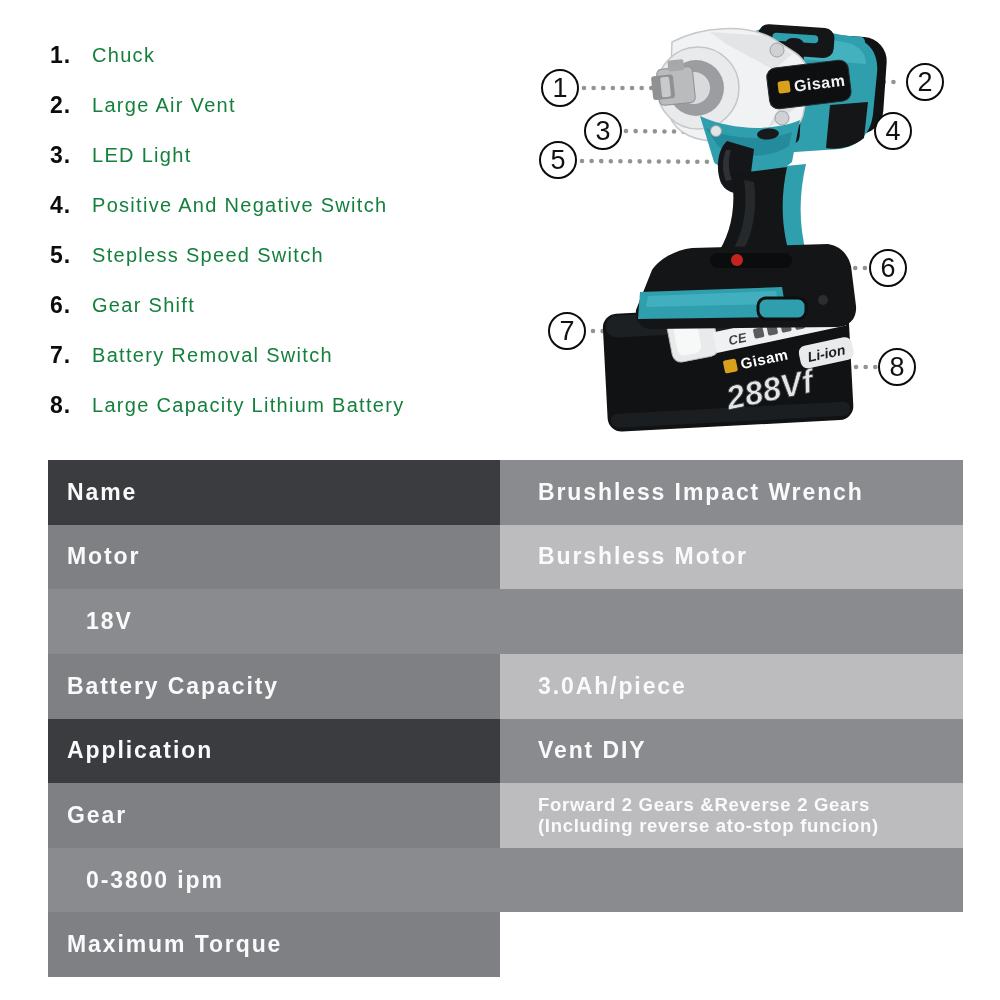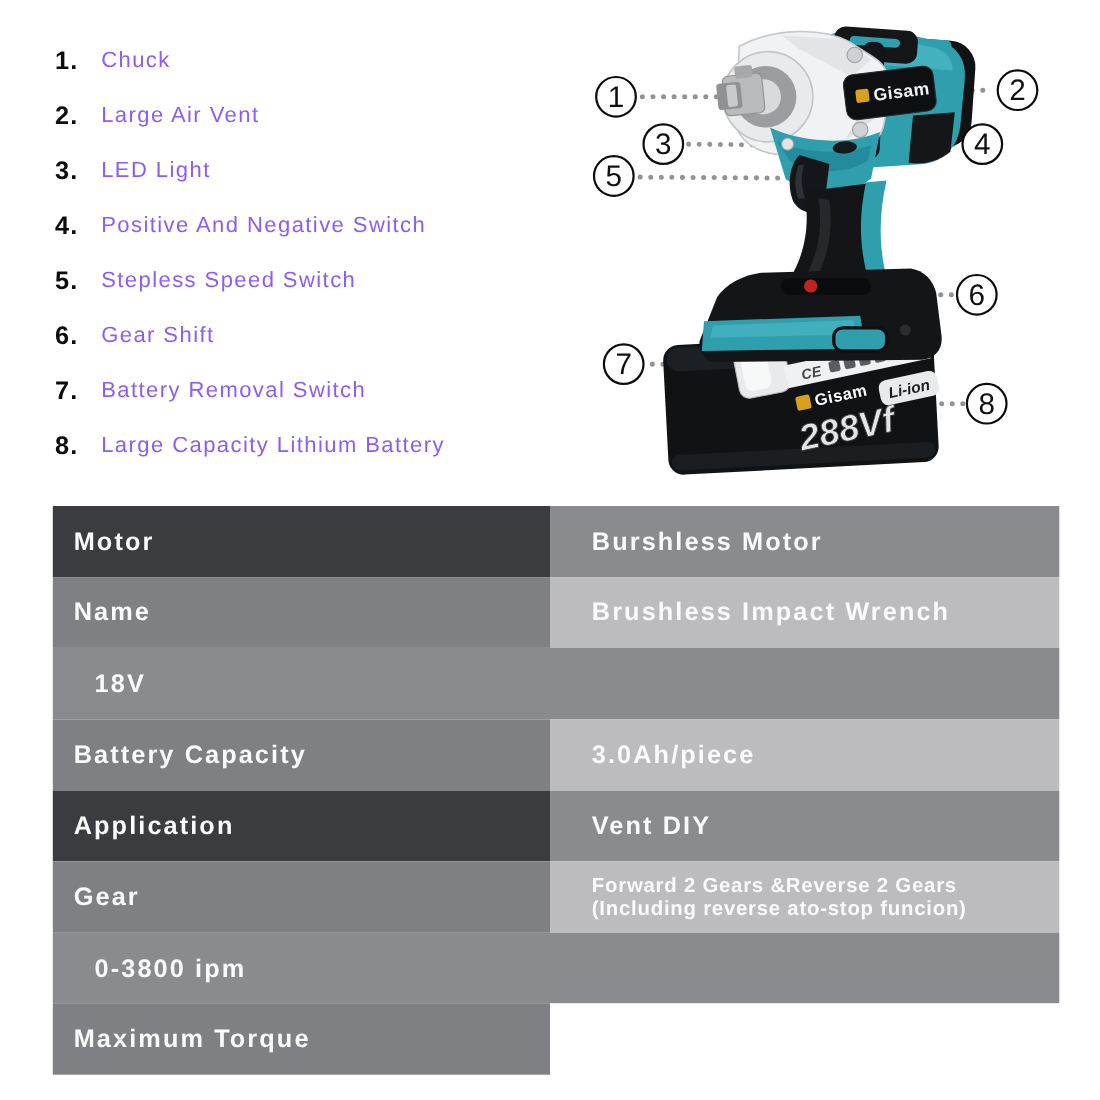--- a/index.html
+++ b/index.html
@@ -4,21 +4,21 @@
 <style>
   html,body{margin:0;padding:0;background:#fff;}
   #stage{
     position:relative;width:1000px;height:1000px;background:#ffffff;overflow:hidden;
     font-family:"Liberation Sans", sans-serif;
   }
   
   .parts-list{position:absolute;left:50px;top:30px;width:460px;}
   .part-item{display:flex;align-items:center;height:50px;}
   .part-num{width:42px;font-size:23px;font-weight:bold;color:#0c0c0c;letter-spacing:1px;}
-  .part-label{font-size:20px;color:#8b5cf6;letter-spacing:1.3px;}
+  .part-label{font-size:20px;color:#15803d;letter-spacing:1.3px;}
   
   .callout{
     position:absolute;width:34px;height:34px;border:2.6px solid #0b0b0b;border-radius:50%;
     background:#fff;display:flex;align-items:center;justify-content:center;
     font-size:27px;color:#111;font-weight:400;z-index:5;
   }
   
   .product-svg{position:absolute;left:530px;top:10px;z-index:1;}
   
   .spec-table{position:absolute;left:48px;top:460px;width:915px;height:517px;display:flex;flex-direction:column;z-index:2;}
@@ -189,32 +189,32 @@
   <div class="callout" style="left:584px;top:112px;">3</div>
   <div class="callout" style="left:874px;top:112px;">4</div>
   <div class="callout" style="left:539px;top:141px;">5</div>
   <div class="callout" style="left:869px;top:249px;">6</div>
   <div class="callout" style="left:548px;top:312px;">7</div>
   <div class="callout" style="left:878px;top:348px;">8</div>
 
   <div class="spec-table">
     <div class="spec-row">
       <div class="spec-label-cell">
+          <span class="spec-label">Name</span>
+        </div>
+      <div class="spec-value-cell">
+          <span class="spec-value">Brushless Impact Wrench</span>
+        </div>
+    </div>
+    <div class="spec-row">
+      <div class="spec-label-cell">
           <span class="spec-label">Motor</span>
         </div>
       <div class="spec-value-cell">
           <span class="spec-value">Burshless Motor</span>
-        </div>
-    </div>
-    <div class="spec-row">
-      <div class="spec-label-cell">
-          <span class="spec-label">Name</span>
-        </div>
-      <div class="spec-value-cell">
-          <span class="spec-value">Brushless Impact Wrench</span>
         </div>
     </div>
     <div class="spec-row">
       <div class="spec-value-cell">
           <span class="spec-value">18V</span>
         </div>
     </div>
     <div class="spec-row">
       <div class="spec-label-cell">
           <span class="spec-label">Battery Capacity</span>

